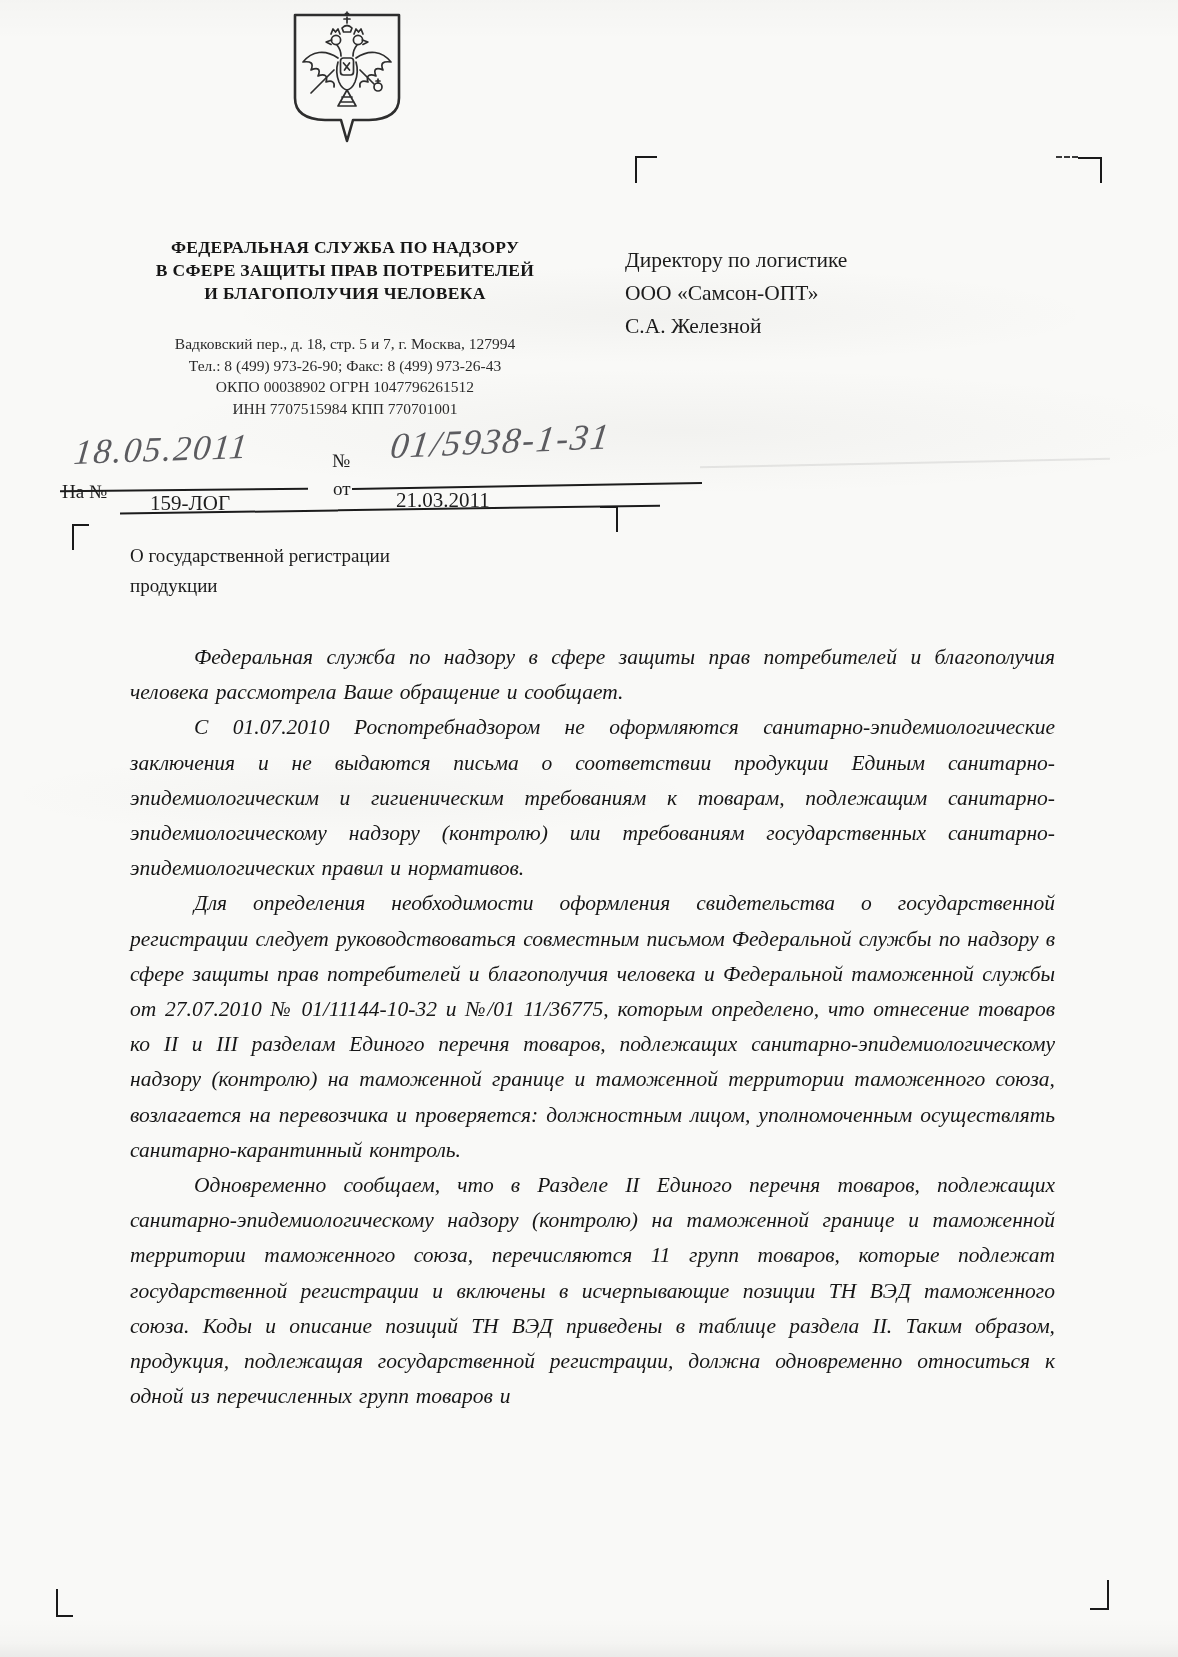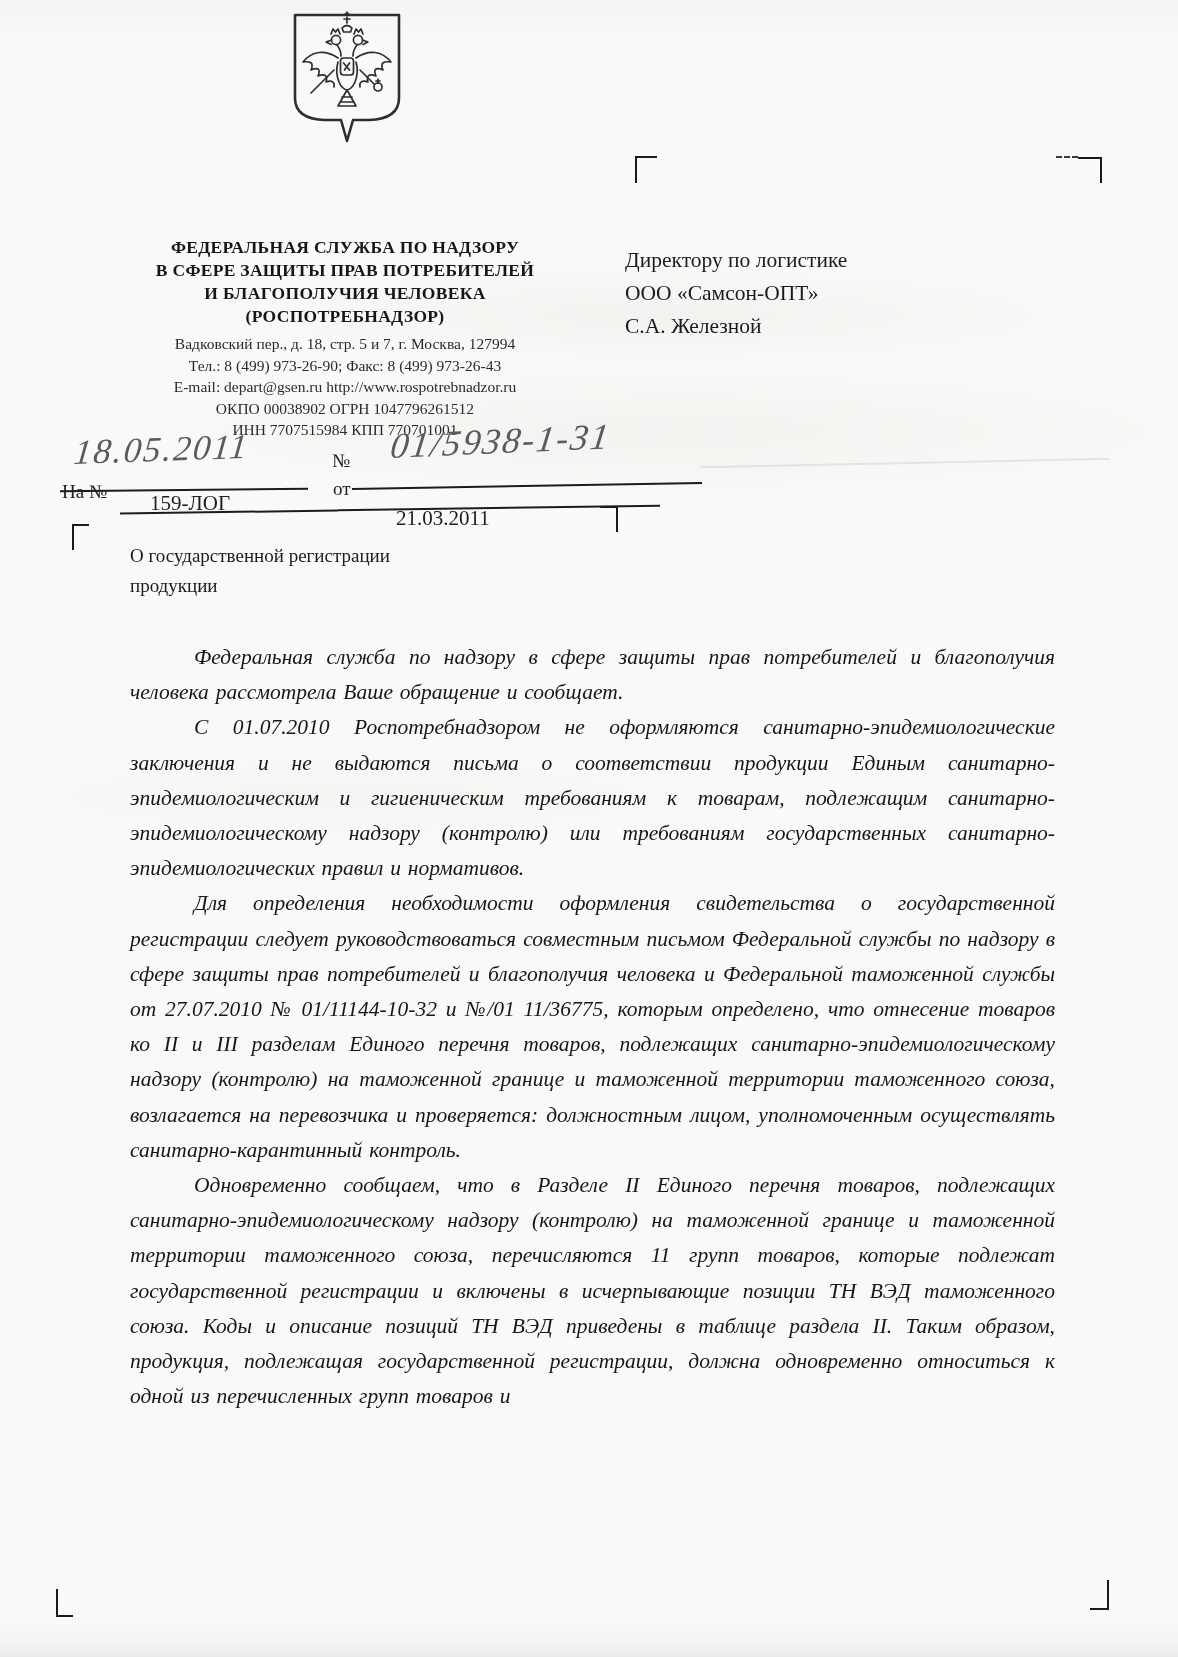--- a/index.html
+++ b/index.html
@@ -27,21 +27,21 @@
   
   .recipient{left:625px;top:228px;width:420px;font-size:21.5px;line-height:33px;color:#1b1b1b;margin-top:16px;}
   
   .hand{font-style:italic;color:#5b5b5f;transform:rotate(-2deg) skewX(-8deg);transform-origin:left bottom;letter-spacing:2px;}
   .hand-date{left:72px;top:433px;font-size:35px;}
   .hand-num{left:388px;top:425px;font-size:36px;transform:rotate(-2.5deg) skewX(-10deg);}
   .no-label{left:332px;top:450px;font-size:19px;}
   .na-label{left:62px;top:481px;font-size:19px;}
   .ot-label{left:333px;top:478px;font-size:19px;}
   .in-num{left:150px;top:491px;font-size:21px;}
-  .in-date{left:396px;top:488px;font-size:21px;margin-top:18px;}
+  .in-date{left:396px;top:488px;font-size:21px;}
   .rule{position:absolute;height:0;border-top:2px solid #1c1c1c;}
   .rule-date{left:60px;top:489px;width:248px;transform:rotate(-0.6deg);}
   .rule-num{left:352px;top:485px;width:350px;transform:rotate(-1deg);}
   .rule-innum{left:120px;top:511px;width:218px;transform:rotate(-0.8deg);}
   .rule-indate{left:338px;top:507px;width:322px;transform:rotate(-0.8deg);}
   .rule-faint{left:700px;top:462px;width:410px;border-top:2px solid rgba(60,60,60,0.10);transform:rotate(-1.2deg);}
   
   .mark{position:absolute;}
   .mark-tl{left:635px;top:156px;width:20px;height:25px;border-left:2.5px solid #1a1a1a;border-top:2.5px solid #1a1a1a;}
   .mark-tr{left:1078px;top:157px;width:22px;height:24px;border-right:2.5px solid #1a1a1a;border-top:2.5px solid #1a1a1a;}
@@ -94,27 +94,25 @@
         <path d="M93 73 v-4 M91 71 h4 M75 60 L89 74"></path>
       </g>
     </svg>
   </div>
 
 
   <div class="abs agency">
     <div>ФЕДЕРАЛЬНАЯ СЛУЖБА ПО НАДЗОРУ</div>
     <div>В СФЕРЕ ЗАЩИТЫ ПРАВ ПОТРЕБИТЕЛЕЙ</div>
     <div>И БЛАГОПОЛУЧИЯ ЧЕЛОВЕКА</div>
-    <div>(РОСПОТРЕБНАДЗОР)</div>
   </div>
 
   <div class="abs addr">
     <div>Вадковский пер., д. 18, стр. 5 и 7,  г. Москва, 127994</div>
     <div>Тел.: 8 (499) 973-26-90; Факс: 8 (499) 973-26-43</div>
-    <div>E-mail: depart@gsen.ru  http://www.rospotrebnadzor.ru</div>
     <div>ОКПО 00038902  ОГРН 1047796261512</div>
     <div>ИНН 7707515984  КПП 770701001</div>
   </div>
 
   <div class="abs recipient">
     <div>Директору по логистике</div>
     <div>ООО «Самсон-ОПТ»</div>
     <div>С.А. Железной</div>
   </div>
 

